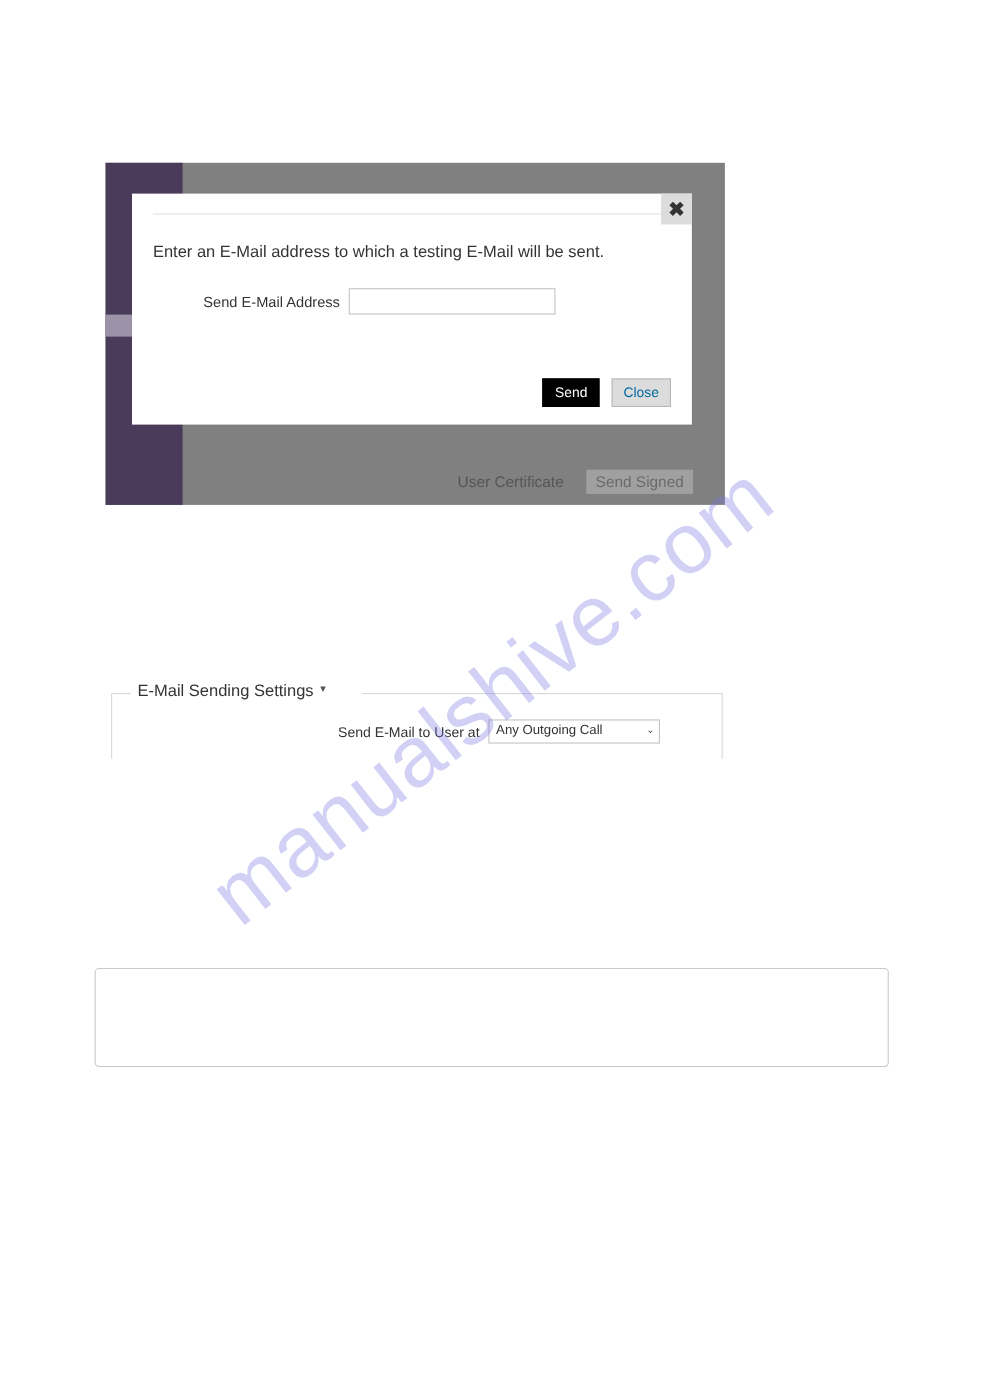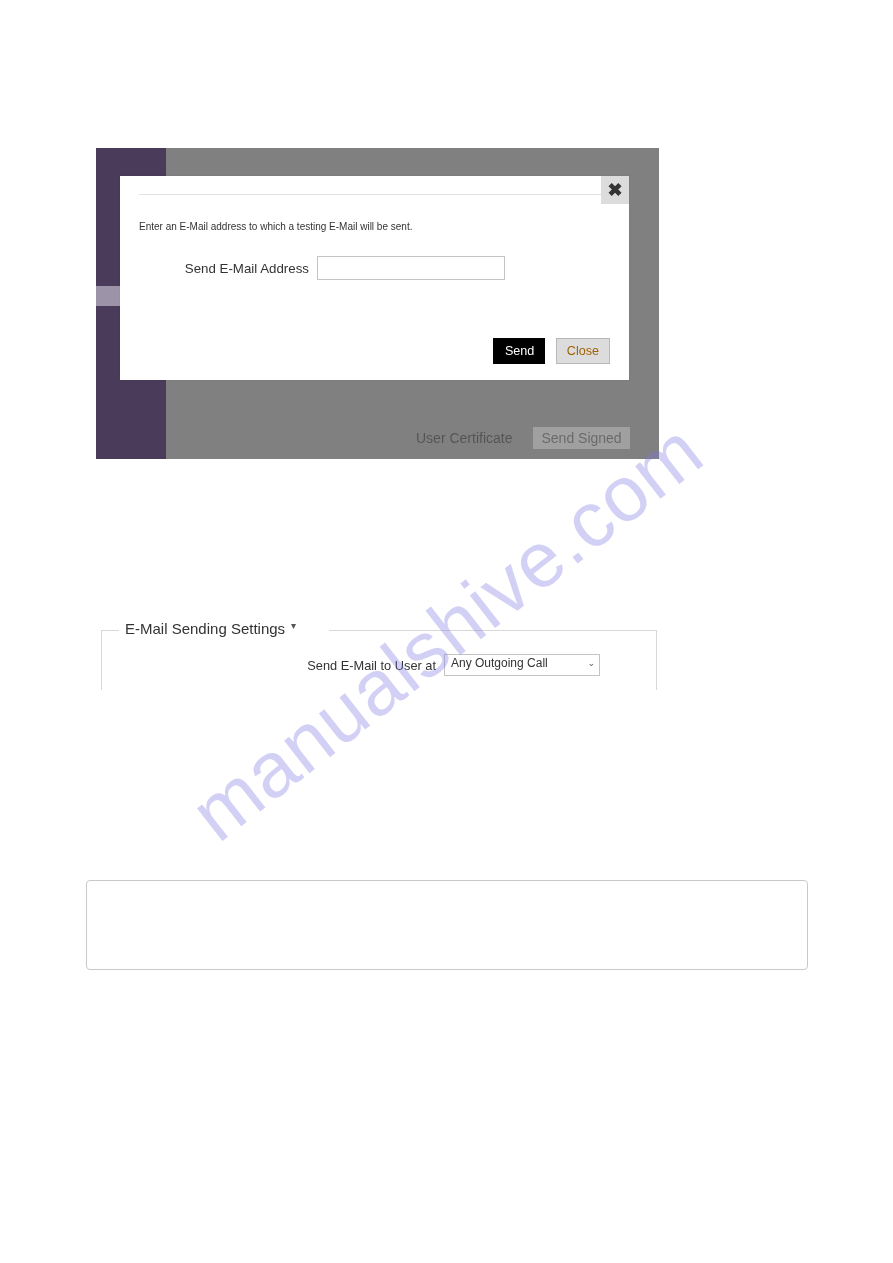--- a/index.html
+++ b/index.html
@@ -87,21 +87,21 @@
     font-size: 24px;
     color: #222;
     letter-spacing: 0.2px;
   }
   .modal .hr {
     border: none;
     border-top: 1px solid #e2e2e2;
     margin: 0 0 26px 0;
   }
   .modal .instr {
-    font-size: 10px;
+    font-size: 15px;
     color: #333;
     margin: 0 0 24px 0;
   }
   .modal .field-row {
     display: flex;
     align-items: center;
     margin-bottom: 58px;
   }
   .modal .field-row label {
     width: 170px;
@@ -132,25 +132,24 @@
     cursor: pointer;
     padding: 0 10px;
     box-sizing: border-box;
     vertical-align: middle;
   }
   .modal .btn-send {
     background: #000000;
     color: #ffffff;
     border: 1px solid #000000;
     margin-right: 6px;
-    text-align: right;
   }
   .modal .btn-close {
     background: #dcdcdc;
-    color: #a16207;
+    color: #0369a1;
     border: 1px solid #b8b8b8;
   }
 
   
   .settings-region {
     position: absolute;
     left: 101px;
     top: 618px;
     width: 556px;
     height: 72px;

